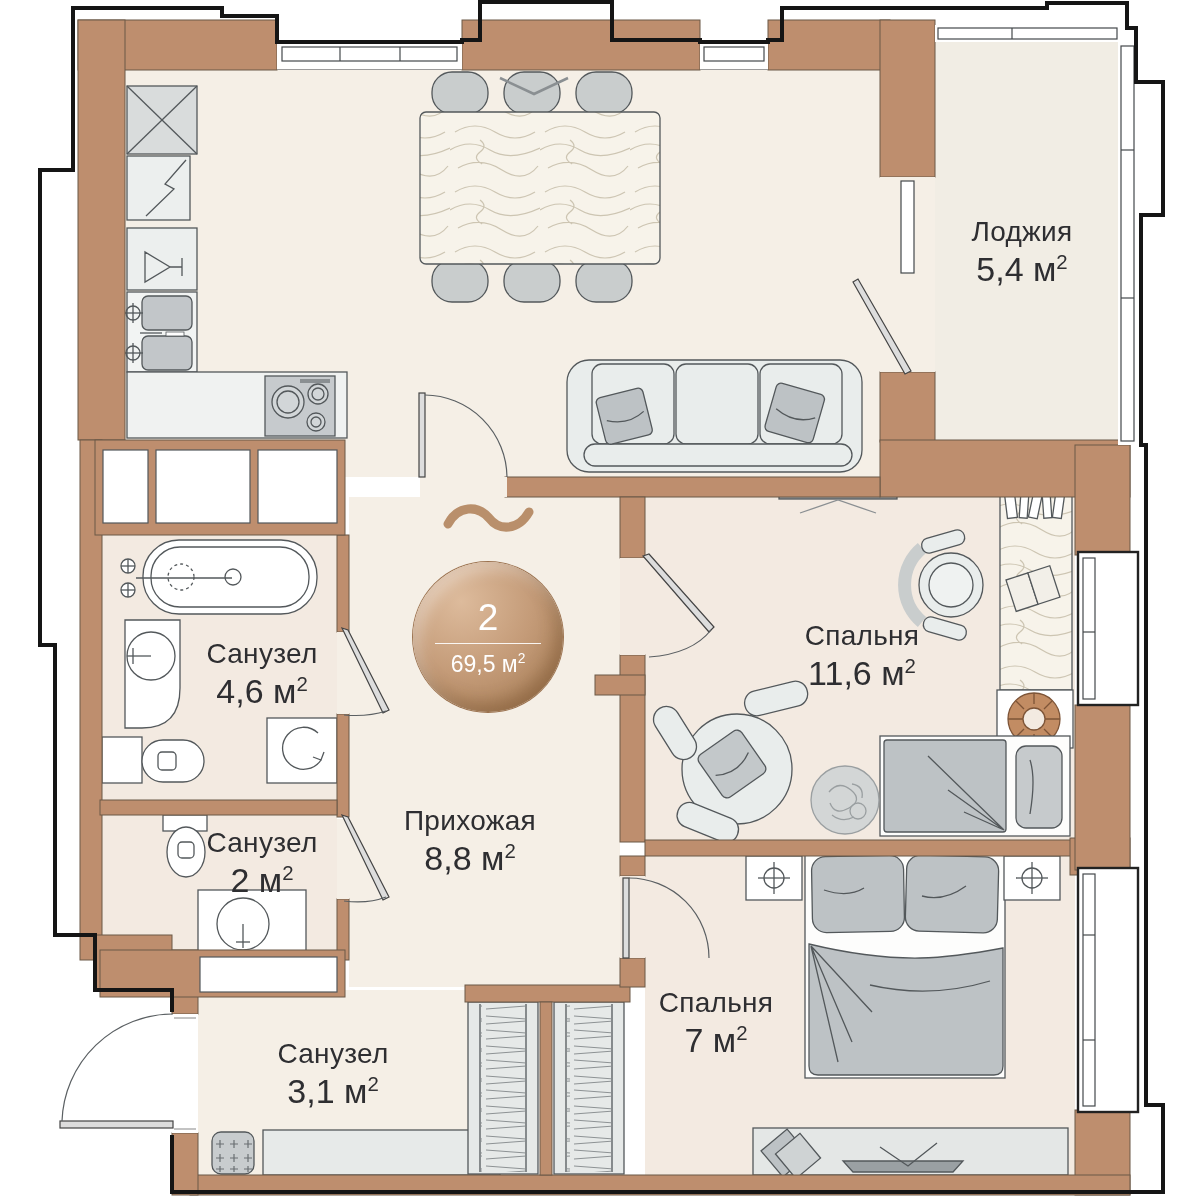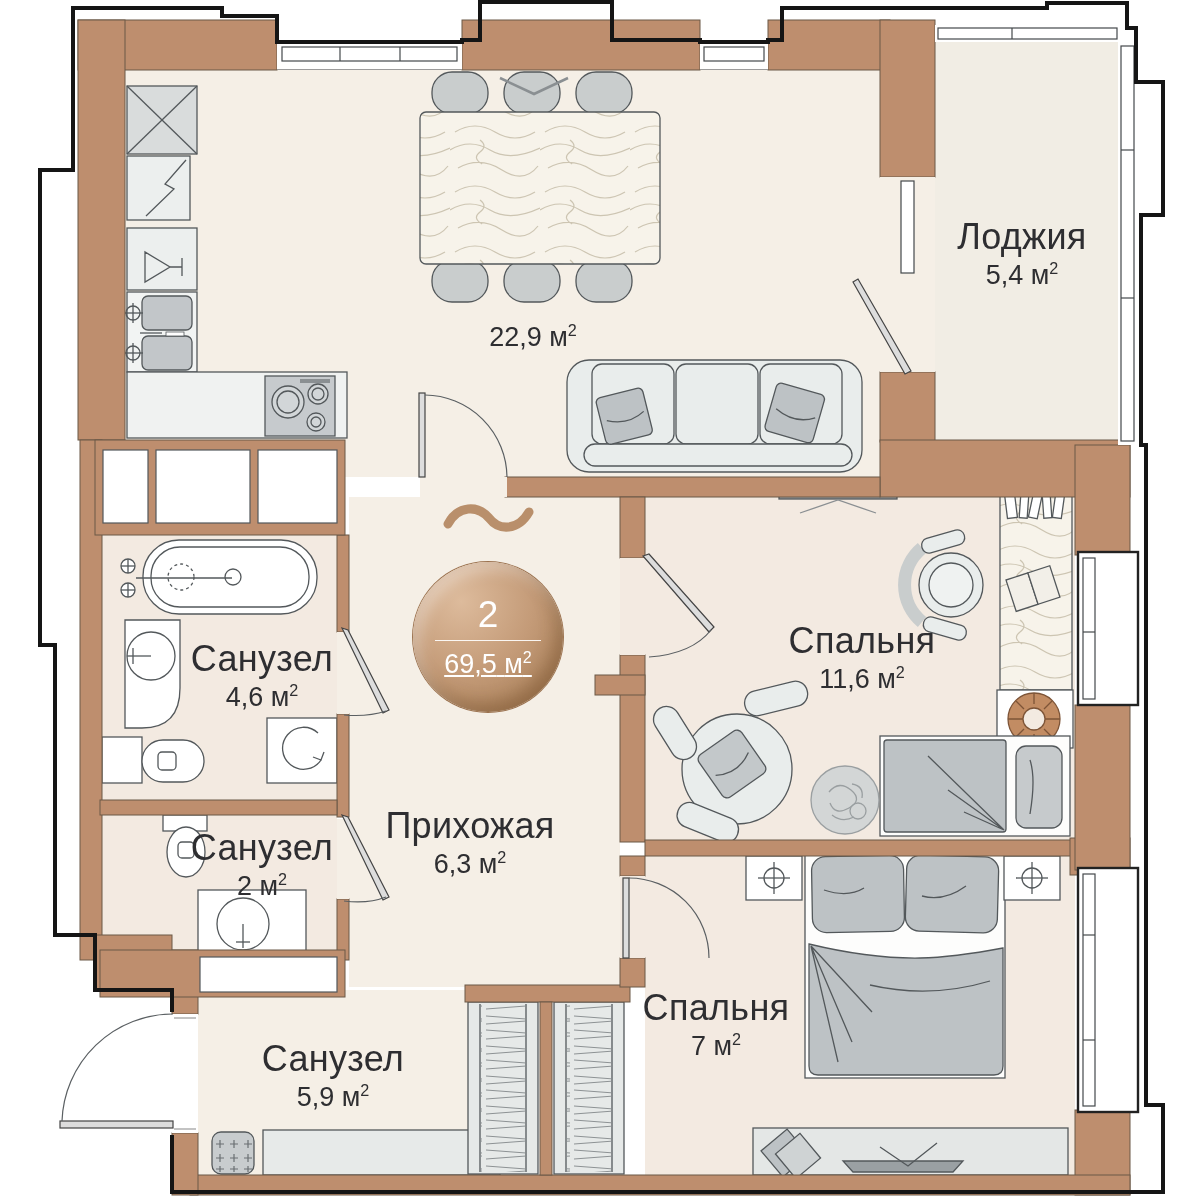--- a/index.html
+++ b/index.html
@@ -12,30 +12,30 @@
     --furn:#E9EDEC;
     --furn-stroke:#53585B;
     --soft:#BDC2C5;
     --txt:#2E2E31;
   }
   html,body{margin:0;padding:0;}
   body{width:1200px;height:1200px;background:#fff;font-family:"Liberation Sans",sans-serif;}
   .plan{position:relative;width:1200px;height:1200px;overflow:hidden;}
   .plan svg{position:absolute;left:0;top:0;}
   .rlabel{position:absolute;transform:translate(-50%,-50%);text-align:center;color:var(--txt);line-height:1.22;white-space:nowrap;}
-  .rlabel .nm{font-size:36px;letter-spacing:.3px;}
-  .rlabel .ar{font-size:27px;}
+  .rlabel .nm{font-size:28px;letter-spacing:.3px;}
+  .rlabel .ar{font-size:34px;}
   .rlabel sup,.badge sup{font-size:60%;vertical-align:super;}
   .badge{position:absolute;left:413px;top:562px;width:150px;height:150px;border-radius:50%;
     background:radial-gradient(circle at 32% 26%, #DDBB9C 0%, #C49B78 48%, #A0774F 100%);
     box-shadow:inset -7px -9px 16px rgba(100,62,30,.35), inset 7px 9px 14px rgba(255,255,255,.35), 0 0 0 1px #9c7350;
     display:flex;flex-direction:column;align-items:center;justify-content:center;color:#fff;}
   .badge .b-count{font-size:37px;line-height:1;margin-bottom:7px;}
   .badge .b-line{width:106px;height:1px;background:rgba(255,255,255,.9);}
-  .badge .b-area{font-size:27px;line-height:1;margin-top:8px;text-decoration:underline;}
+  .badge .b-area{font-size:23px;line-height:1;margin-top:8px;}
 </style>
 </head>
 <body>
 
 <div class="plan">
 <svg width="1200" height="1200" viewBox="0 0 1200 1200">
   <defs>
     <pattern id="hang" patternUnits="userSpaceOnUse" width="44" height="30">
       <rect width="44" height="30" fill="#E6E9E8"></rect>
       <path d="M2,4 L42,1 M2,10 L42,13 M2,19 L42,16 M2,26 L42,29" stroke="#8D9294" stroke-width="1" fill="none"></path>
@@ -398,45 +398,44 @@
       <path d="M 62,1121 A 111,111 0 0 1 173,1014"></path>
     </g>
   </g>
 
   <path d="M 172,1012 V 990 H 95 V 935 H 55 V 645 H 40 V 170 H 73 V 8 H 222 V 16 H 277 V 42 H 462 V 40 H 480 V 2 H 612 V 40 H 700 V 42 H 768 V 40 H 782 V 8 H 1047 V 3 H 1127 V 28 H 1136 V 82 H 1163 V 215 H 1141 V 445 H 1146 V 1105 H 1163 V 1192 H 172 V 1135" fill="none" stroke="var(--outline)" stroke-width="4"></path>
 
   <path d="M 448,524 C 458,505 478,505 489,518 C 499,531 518,531 529,512" fill="none" stroke="#B98F6B" stroke-width="9" stroke-linecap="round"></path>
 </svg>
 
 <div class="rlabel" style="left:533px;top:337px">
-  <div class="ar"><span>22,9</span>&nbsp;<span>м</span><sup>2</sup></div>
 </div>
 <div class="rlabel" style="left:1022px;top:253px">
   <div class="nm">Лоджия</div>
   <div class="ar"><span>5,4</span>&nbsp;<span>м</span><sup>2</sup></div>
 </div>
 <div class="rlabel" style="left:862px;top:657px">
   <div class="nm">Спальня</div>
   <div class="ar"><span>11,6</span>&nbsp;<span>м</span><sup>2</sup></div>
 </div>
 <div class="rlabel" style="left:262px;top:675px">
   <div class="nm">Санузел</div>
   <div class="ar"><span>4,6</span>&nbsp;<span>м</span><sup>2</sup></div>
 </div>
 <div class="rlabel" style="left:262px;top:864px">
   <div class="nm">Санузел</div>
   <div class="ar"><span>2</span>&nbsp;<span>м</span><sup>2</sup></div>
 </div>
 <div class="rlabel" style="left:470px;top:842px">
   <div class="nm">Прихожая</div>
-  <div class="ar"><span>6,3</span>&nbsp;<span>м</span><sup>2</sup></div>
+  <div class="ar"><span>8,8</span>&nbsp;<span>м</span><sup>2</sup></div>
 </div>
 <div class="rlabel" style="left:333px;top:1075px">
   <div class="nm">Санузел</div>
-  <div class="ar"><span>5,9</span>&nbsp;<span>м</span><sup>2</sup></div>
+  <div class="ar"><span>3,1</span>&nbsp;<span>м</span><sup>2</sup></div>
 </div>
 <div class="rlabel" style="left:716px;top:1024px">
   <div class="nm">Спальня</div>
   <div class="ar"><span>7</span>&nbsp;<span>м</span><sup>2</sup></div>
 </div>
 
 <div class="badge">
   <div class="b-count">2</div>
   <div class="b-line"></div>
   <div class="b-area"><span>69,5</span>&nbsp;<span>м</span><sup>2</sup></div>

